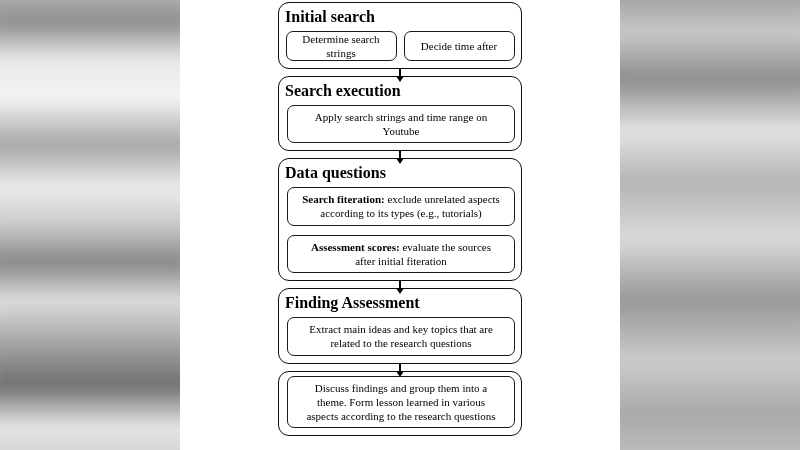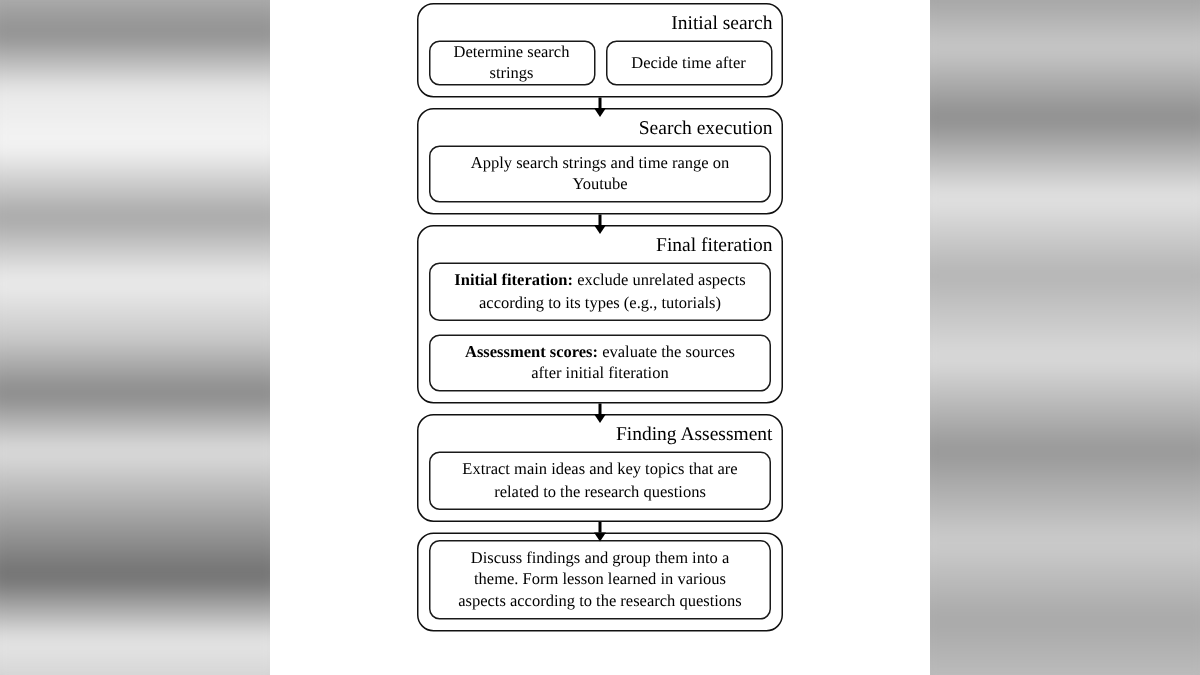--- a/index.html
+++ b/index.html
@@ -44,29 +44,29 @@
   }
 
   .stage {
     width: 244px;
     border: 1.6px solid #101010;
     border-radius: 11px;
     background: #fff;
     padding: 4px 6px 7px;
   }
   .stage-title {
-    text-align: right;
-    font-weight: normal;
-    font-size: 13px;
+    text-align: left;
+    font-weight: bold;
+    font-size: 16px;
     line-height: 1.3;
     margin-bottom: 3px;
   }
   .stage-items {
     display: flex; flex-direction: column;
-    align-items: center; gap: 9px;
+    align-items: flex-end; gap: 9px;
   }
   .stage-items.row {
     flex-direction: row; justify-content: center; gap: 7px;
   }
   .item {
     border: 1.1px solid #1a1a1a;
     border-radius: 7px;
     background: #fff;
     padding: 4px 12px;
     font-size: 11px;
@@ -124,24 +124,24 @@
       <div class="stage-items">
         <div class="item">
           <span>Apply search strings and time range on Youtube</span>
         </div>
       </div>
     </div>
 
     <div class="arrow"></div>
 
     <div class="stage">
-      <div class="stage-title">Final fiteration</div>
+      <div class="stage-title">Data questions</div>
       <div class="stage-items">
         <div class="item">
-          <span class="lead">Initial fiteration:</span>
+          <span class="lead">Search fiteration:</span>
           <span>exclude unrelated aspects according to its types (e.g., tutorials)</span>
         </div>
         <div class="item">
           <span class="lead">Assessment scores:</span>
           <span>evaluate the sources after initial fiteration</span>
         </div>
       </div>
     </div>
 
     <div class="arrow"></div>

